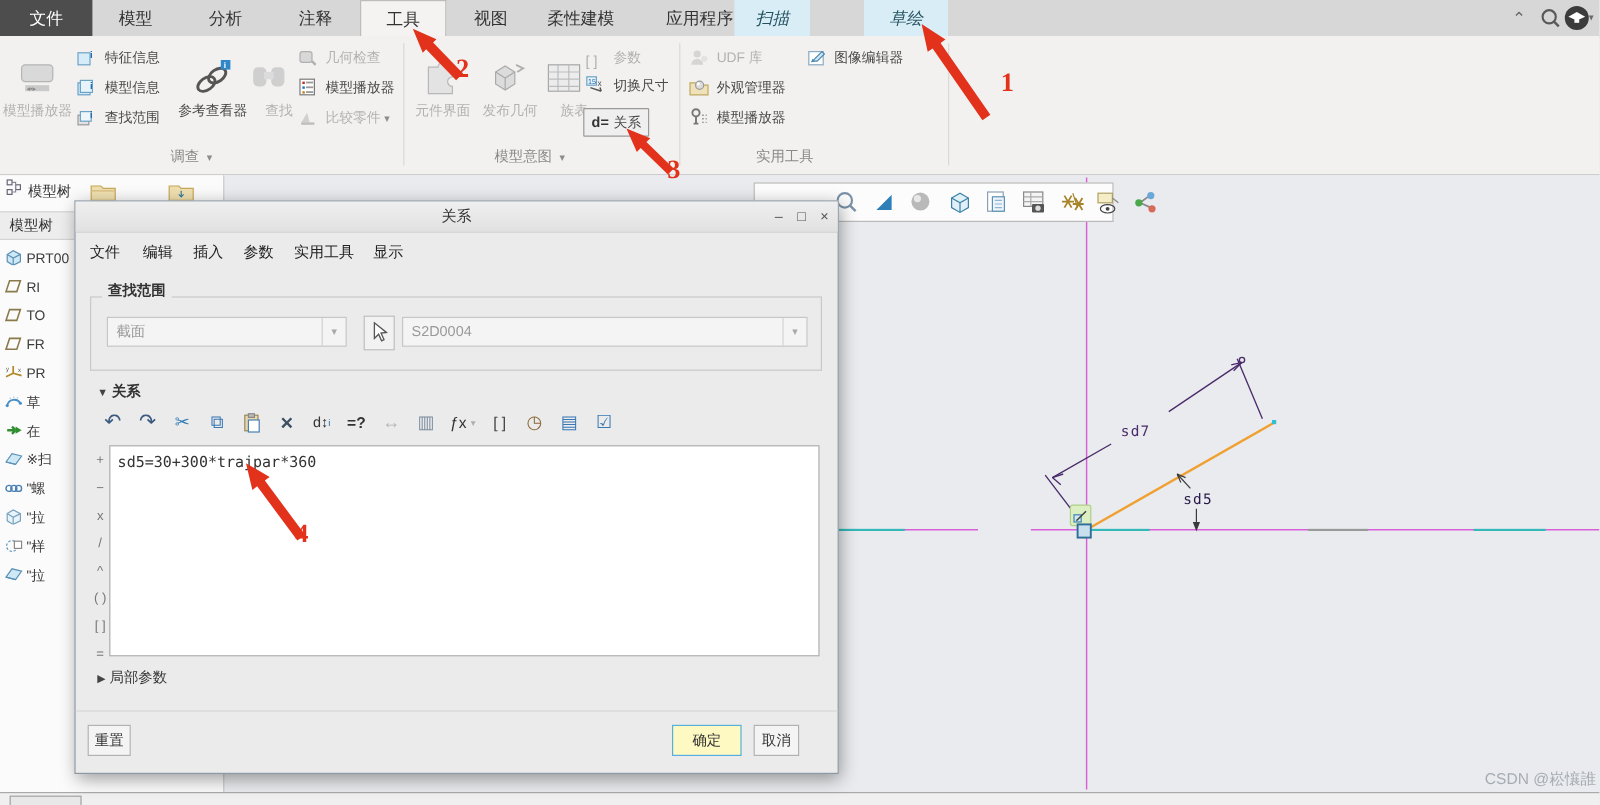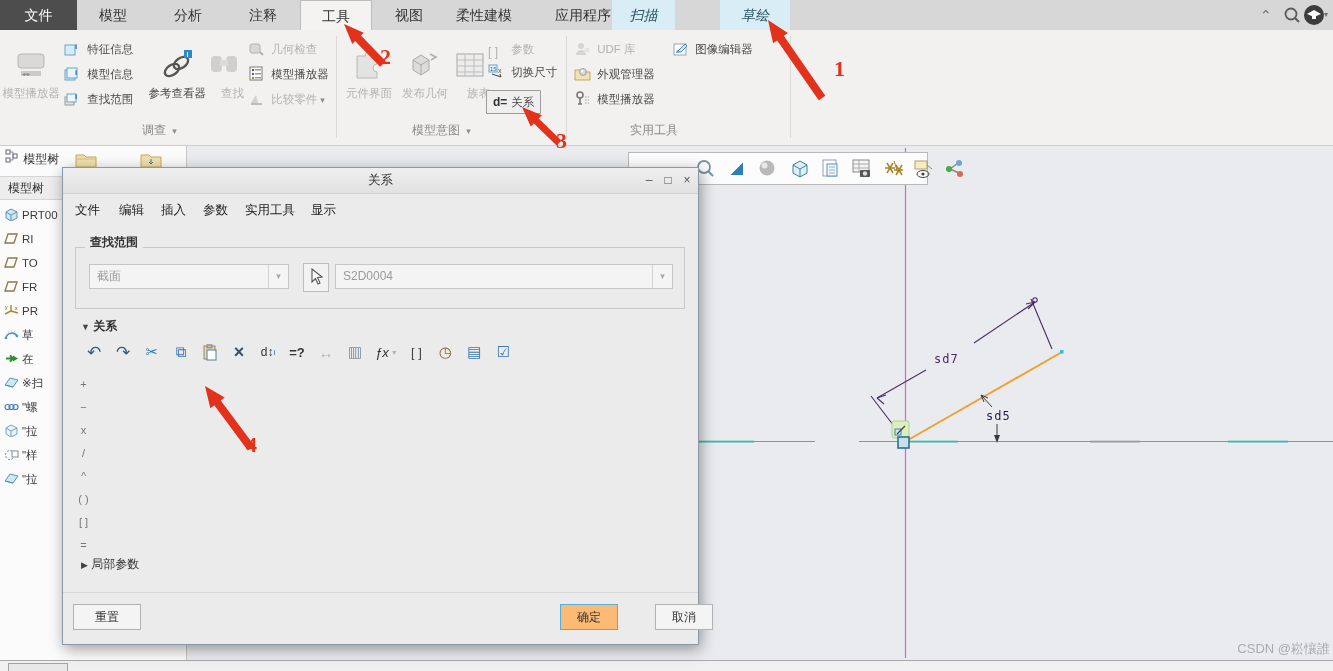--- a/index.html
+++ b/index.html
@@ -57,21 +57,21 @@
   .relhdr{position:absolute;left:18px;top:150px;font-size:12px;font-weight:bold;color:#333}
   .dtb{position:absolute;left:22px;top:170px;height:28px;display:flex;align-items:center;gap:11px}
   .dti{min-width:18px;height:24px;display:flex;align-items:center;justify-content:center;font-size:15px;color:#3f6a92}
   .ops{position:absolute;left:13px;top:205px;width:15px;text-align:center;font-size:11px;color:#777}
   .ops div{height:23px;line-height:23px}
   .reltext{position:absolute;left:28px;top:203px;width:592px;height:176px;background:#fff;border:1px solid #ababab;box-sizing:border-box;
            font-family:"DejaVu Sans Mono","Liberation Mono",monospace;font-size:12.5px;color:#333;padding:5px 6px}
   .localp{position:absolute;left:18px;top:388px;font-size:12px;color:#333}
   .dsep{position:absolute;left:0px;top:424px;width:100%;height:1px;background:#d8d8d8}
   .dbtn{position:absolute;top:436px;height:26px;background:#f4f4f4;border:1px solid #b2b2b2;font-size:12px;color:#333;text-align:center;line-height:24px;box-sizing:border-box}
-  .dbtn.primary{background:#fdba74;border:1px solid #54aede}
+  .dbtn.primary{background:#fef9c3;border:1px solid #54aede}
   
   .annnum{position:absolute;color:#e2321c;font-size:22px;font-weight:bold;z-index:51;font-family:"Liberation Serif","DejaVu Serif",serif}
   svg.overlay{position:absolute;left:0;top:0;z-index:50;pointer-events:none}
   svg.sketch{position:absolute;left:0;top:0;z-index:1;pointer-events:none}
 </style>
 </head>
 <body>
 
 <div class="abs tabbar">
   <div class="tab file" style="left:0;width:77px">文件</div>
@@ -501,43 +501,44 @@
           <rect x="1" y="2" width="11" height="13" fill="#e8d8b0" stroke="#9a8858"></rect>
           <rect x="4" y="0.8" width="5" height="3" fill="#bbb" stroke="#888"></rect>
           <rect x="4" y="6" width="9" height="10" fill="#fff" stroke="#4a7fb5"></rect>
         </svg>
       </div>
     <div class="dti" style="font-size:18px;font-weight:bold;color:#3d4f63">×</div>
     <div class="dti" style="font-size:12px;color:#333">d↕<sup style="color:#1c6bb0;font-size:8px">i</sup></div>
     <div class="dti" style="font-size:13px;font-weight:bold;color:#333">=?</div>
     <div class="dti" style="color:#b5b5b5">↔</div>
     <div class="dti" style="color:#7d8ea0">▥</div>
-    <div class="dti" style="font-style:italic;font-size:13px;color:#333">ƒx&nbsp;<span style="font-size:8px;color:#b0b0b0">▾</span></div>
+    <div class="dti" style="font-size:13px;color:#333">ƒx&nbsp;<span style="font-size:8px;color:#b0b0b0">▾</span></div>
     <div class="dti" style="font-size:13px;color:#444">[ ]</div>
     <div class="dti" style="color:#8a6a3a">◷</div>
     <div class="dti" style="color:#3a78b5">▤</div>
     <div class="dti" style="color:#3a78b5">☑</div>
   </div>
 
   <div class="ops">
     <div>+</div>
     <div>−</div>
     <div>x</div>
     <div>/</div>
     <div>^</div>
     <div>( )</div>
     <div>[ ]</div>
     <div>=</div>
   </div>
+  <div class="reltext">sd5=30+300*trajpar*360</div>
 
   <div class="localp"><span style="font-size:9px;color:#444">▶</span>&nbsp;<span>局部参数</span></div>
   <div class="dsep"></div>
-  <div class="dbtn" style="left:10px;width:68px">重置</div>
+  <div class="dbtn" style="left:10px;width:36px">重置</div>
   <div class="dbtn primary" style="left:497px;width:58px">确定</div>
-  <div class="dbtn" style="left:592px;width:58px">取消</div>
+  <div class="dbtn" style="left:565px;width:38px">取消</div>
 </div>
 
 <svg class="overlay" width="1333" height="671">
   <polygon points="768,20 787.9,33.0 783.8,35.8 825.3,95.7 818.7,100.3 777.2,40.4 773.1,43.2" fill="#e2321c"></polygon>
   <polygon points="344,24 363.7,32.7 360.9,35.5 385.9,61.2 380.1,66.8 355.1,41.1 352.3,43.9" fill="#e2321c"></polygon>
   <polygon points="522,107 541.9,115.2 538.7,118.4 561.4,140.5 556.6,145.5 533.9,123.4 530.7,126.6" fill="#e2321c"></polygon>
   <polygon points="205,386 224.7,397.5 220.7,400.5 254.2,445.6 247.8,450.4 214.3,405.3 210.3,408.3" fill="#e2321c"></polygon>
 </svg>
 <div class="annnum" style="left:834px;top:56px">1</div>
 <div class="annnum" style="left:380px;top:44px">2</div>

